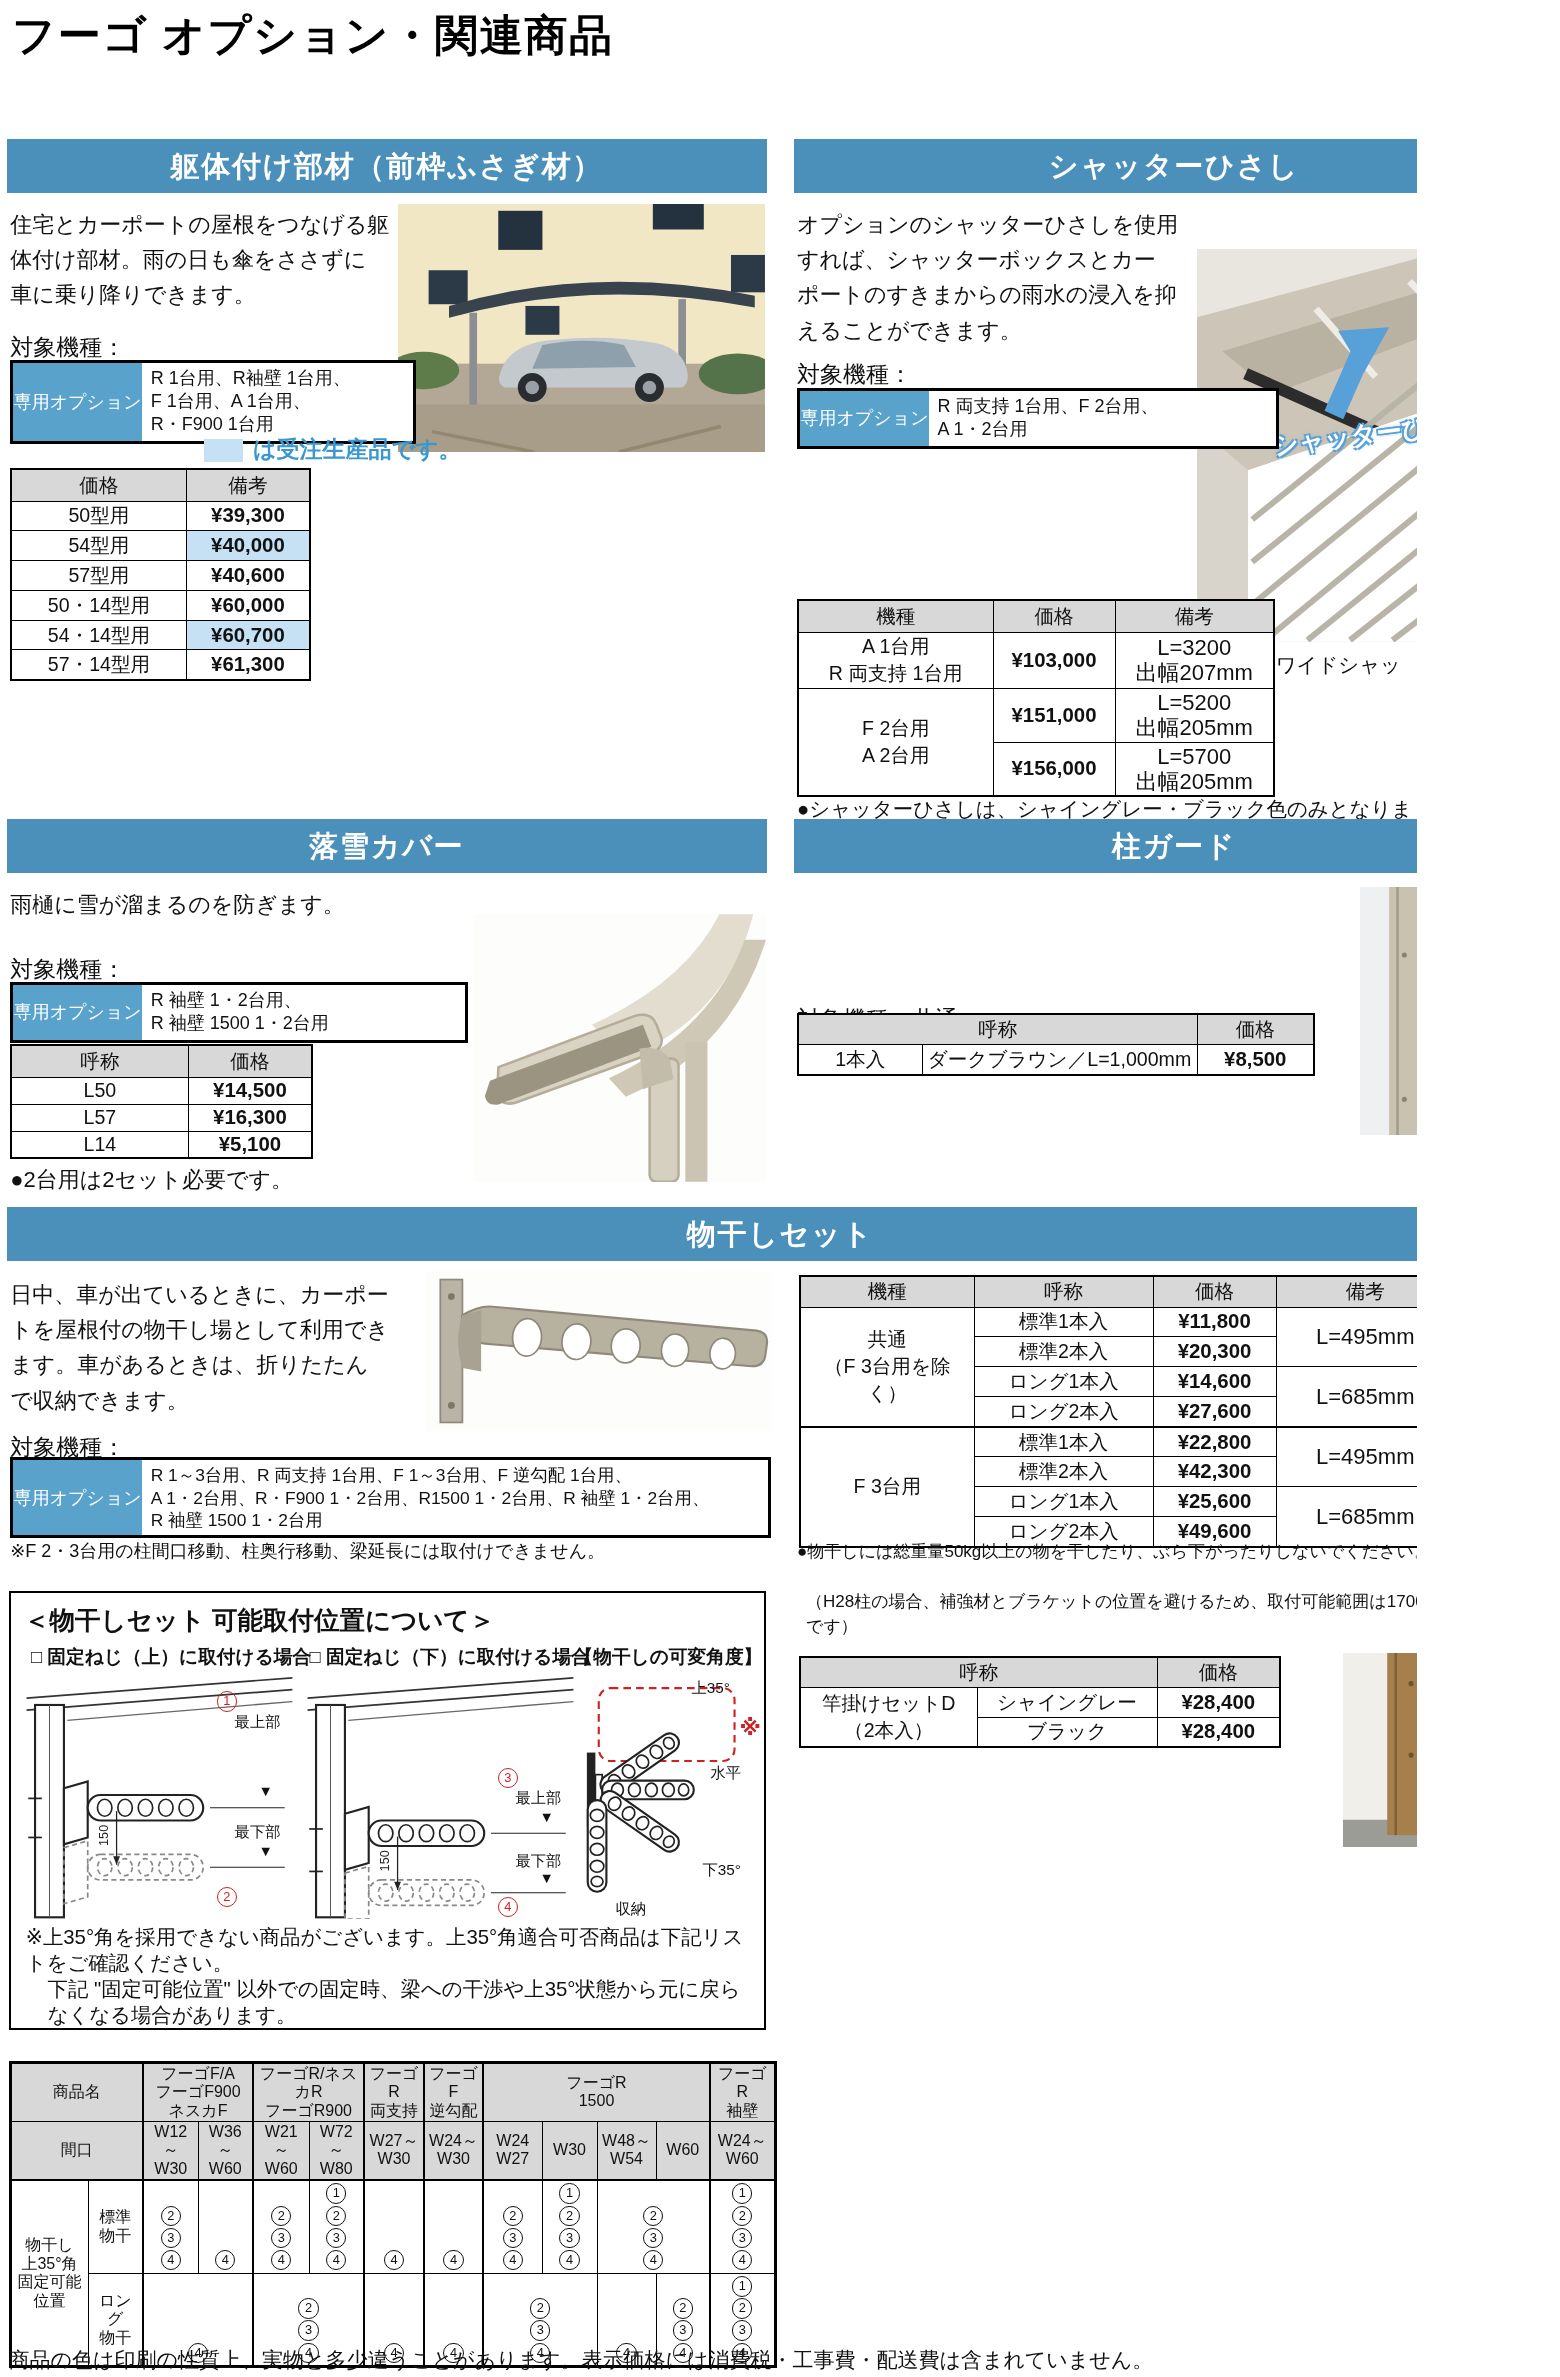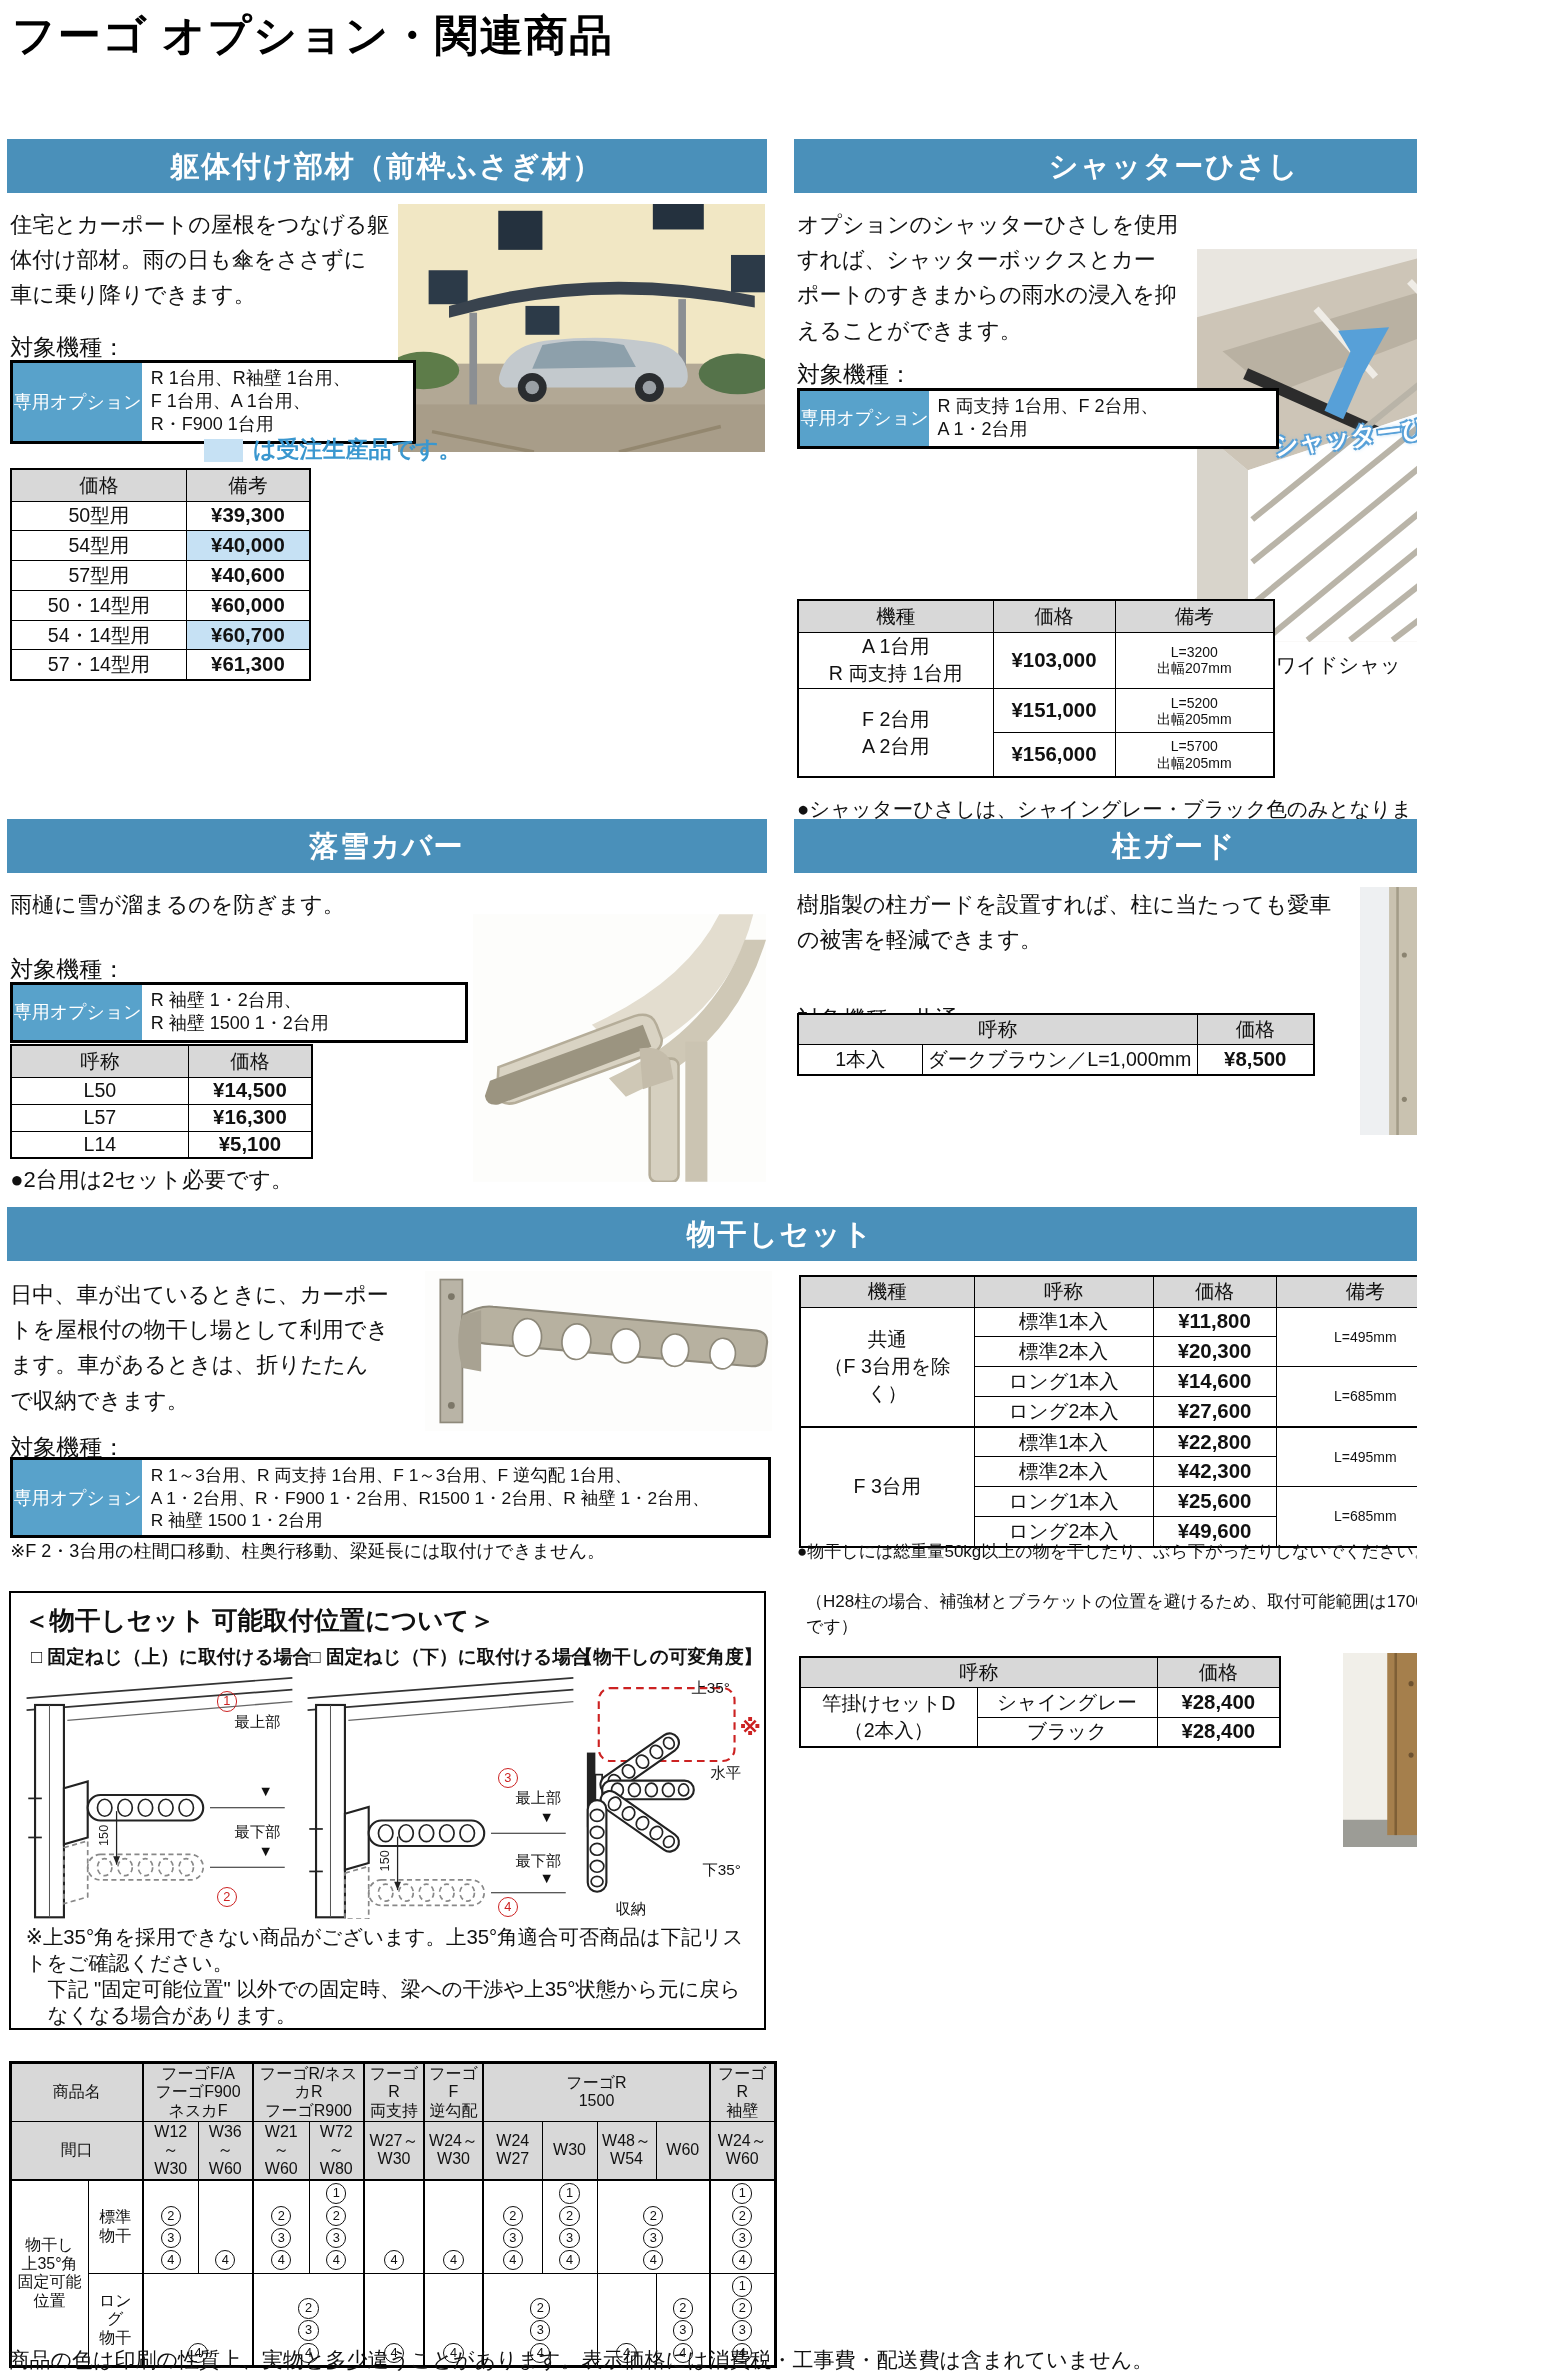--- a/index.html
+++ b/index.html
@@ -15,21 +15,21 @@
   .spec{display:flex;border:3.4px solid #000;background:#fff;}
   .spec .opt{background:var(--optblue);color:#fff;font-size:18px;display:flex;align-items:center;
              justify-content:center;width:129px;flex:0 0 129px;text-align:center;}
   .spec .mdl{font-size:18px;line-height:1.28;padding:4.3px 8.5px;white-space:pre-line;}
   table.t{border-collapse:collapse;table-layout:fixed;background:#fff;}
   table.t th,table.t td{border:1.3px solid #000;text-align:center;padding:0.9px 3.4px;overflow:hidden;}
   table.t{border:2.6px solid #000;}
   table.t th{background:var(--gray);font-weight:normal;font-size:19.6px;}
   td.nm{font-size:19.6px;}
   td.pr{font-size:20.4px;font-weight:bold;}
-  td.rk{font-size:14px;line-height:1.15;}
+  td.rk{font-size:22px;line-height:1.15;}
   td.hl{background:var(--hl);}
   .legendbox{background:var(--hl);}
   .legendtx{color:var(--legend);font-size:23px;font-weight:bold;}
   .note{font-size:20.4px;color:#111;}
   .smallnote{font-size:18px;color:#111;}
   .bnote{font-size:17px;line-height:1.45;color:#111;}
   .photo{overflow:hidden;background:#eee;}
   .diagbox{border:2.6px solid #000;background:#fff;}
   .dtitle{font-size:25.5px;font-weight:bold;}
   .dcase{font-size:18.7px;font-weight:bold;}
@@ -253,22 +253,20 @@
         </tr>
     <tr style="height:27px;">
           <td class="nm">L14</td>
           <td class="pr">¥5,100</td>
         </tr>
   </tbody>
     </table>
   <div class="abs note" style="left:10.2px;top:1165px;font-size:22px;">●2台用は2セット必要です。</div>
 
   <div class="abs bar" style="left:794px;top:819px;width:760px;">柱ガード</div>
-  <div class="abs desc pre" style="left:797px;top:887px;width:561px;">樹脂製の柱ガードを設置すれば、柱に当たっても愛車
-の被害を軽減できます。</div>
   <div class="abs target" style="left:797px;top:984px;margin-top:20px;">対象機種：共通</div>
 
   <table class="t abs" style="left:797px;top:1013px;width:516px;">
     <colgroup>
         <col style="width:124px">
         <col style="width:275px">
         <col style="width:117px">
       </colgroup>
     <tbody>
         <tr style="height:27px;">

